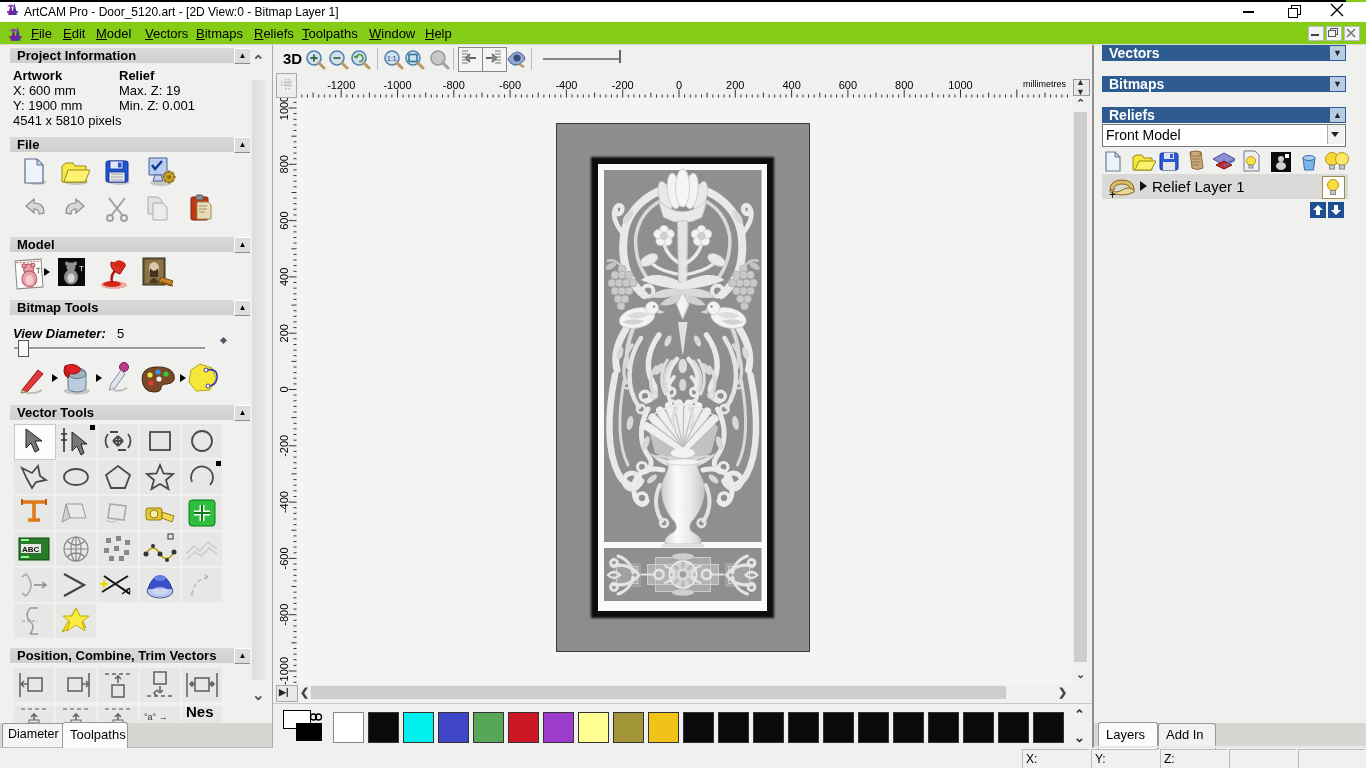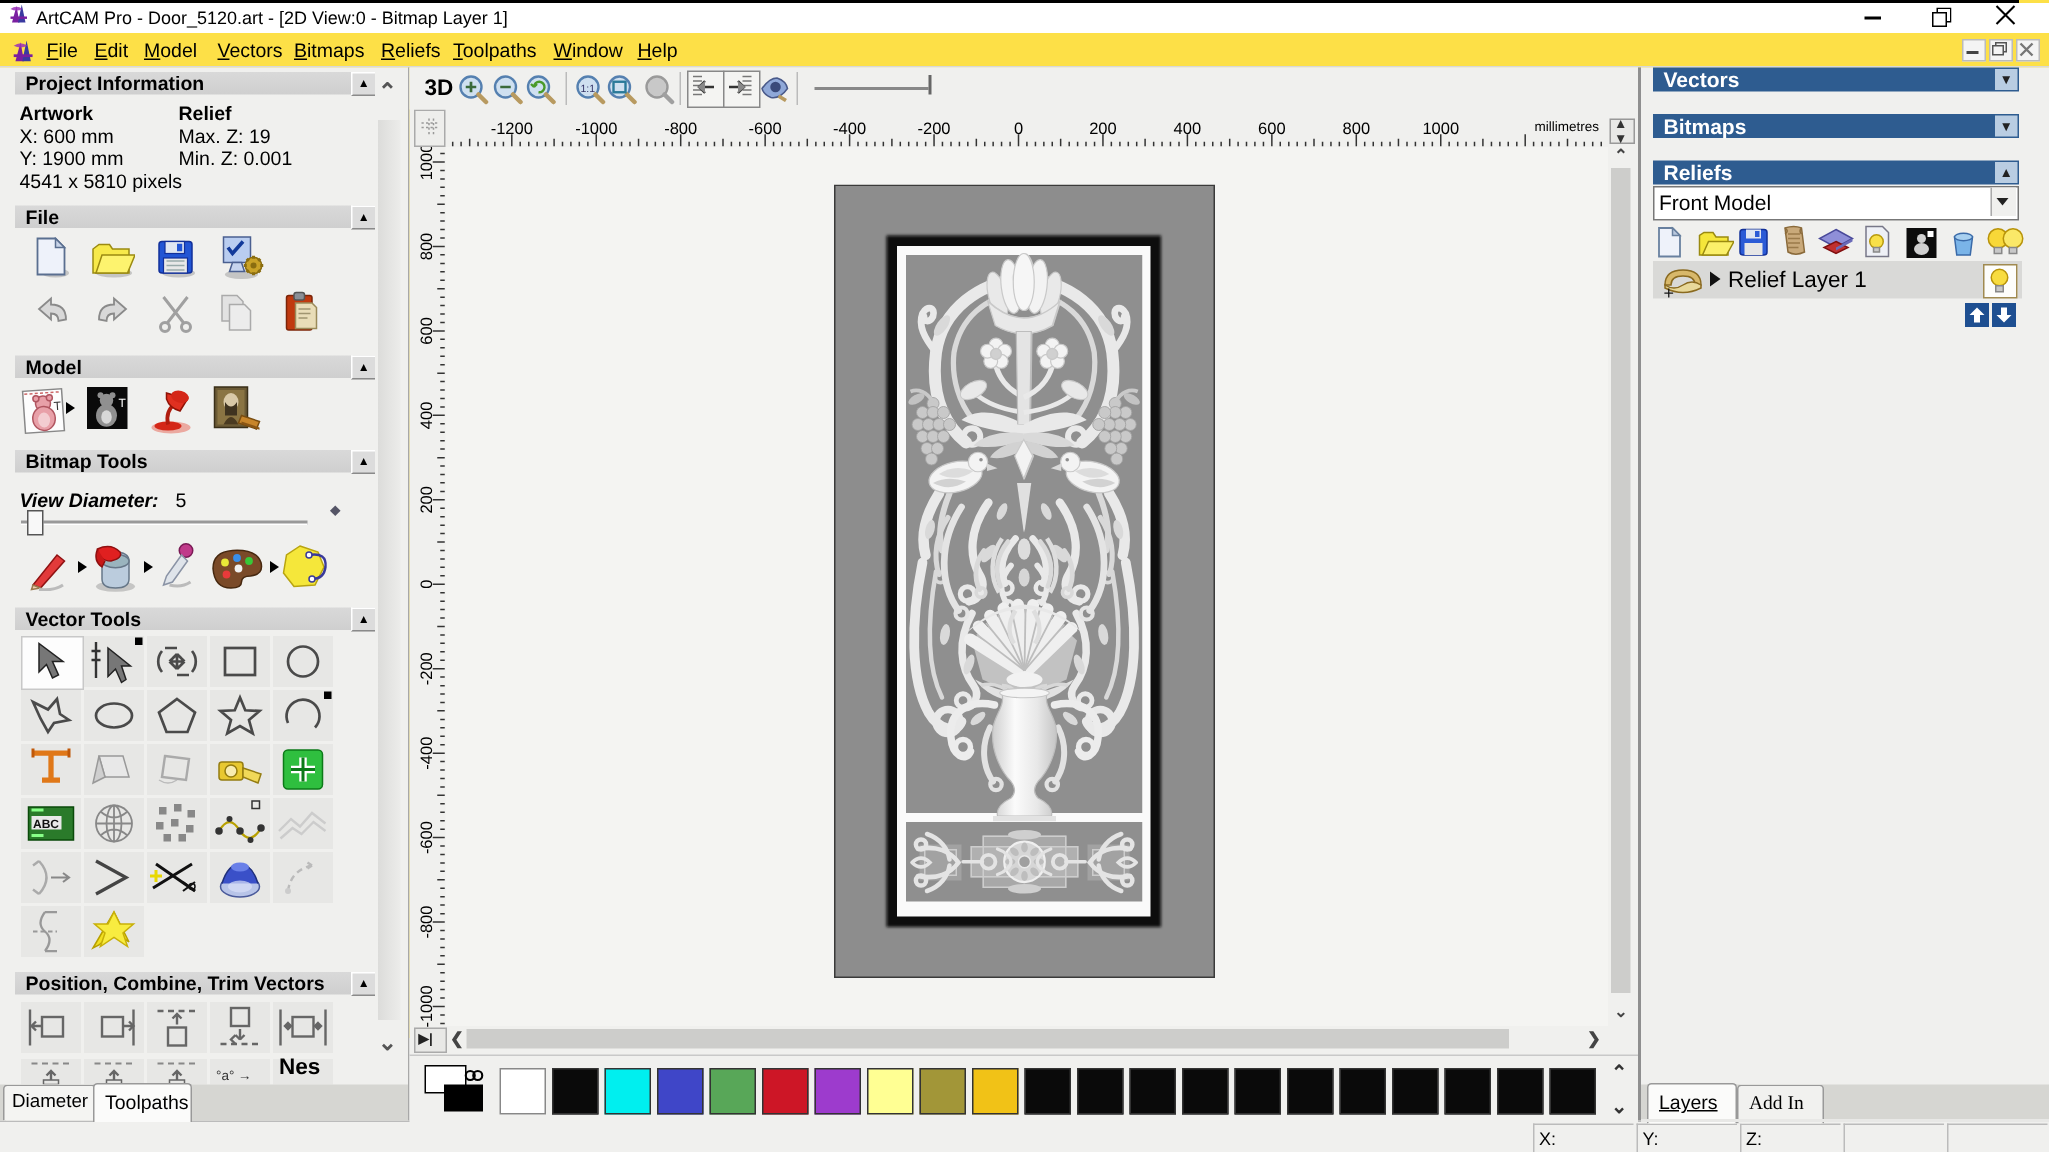--- a/index.html
+++ b/index.html
@@ -1,17 +1,17 @@
 <!DOCTYPE html>
 <html><head><meta charset="utf-8">
 <style>
 html,body{margin:0;padding:0;}
 body{width:1366px;height:768px;overflow:hidden;font-family:"Liberation Sans",sans-serif;background:#f0f0ee;}
 .abs{position:absolute;}
-#page{position:relative;width:1366px;height:692px;background:#fde047;}
+#page{position:relative;width:1366px;height:692px;background:#84cc16;}
 .hdr{background:linear-gradient(#d9d9d9,#cfcfcf);color:#000;font-weight:bold;font-size:13px;line-height:15px;padding-left:7px;}
 .hbtn{position:absolute;right:3px;top:0px;width:15px;height:14px;background:#dcdcdc;border:1px solid #8a8a8a;border-top-color:#fff;border-left-color:#fff;font-size:8px;text-align:center;line-height:13px;color:#000;}
 .bluehdr{background:#2e5c90;color:#fff;font-weight:bold;font-size:14px;line-height:16px;padding-left:7px;}
 .bluebtn{position:absolute;right:1px;top:1px;width:15px;height:14px;background:#b9cdE2;font-size:9px;text-align:center;line-height:14px;color:#222;}
 .txt{position:absolute;font-size:13px;color:#000;white-space:nowrap;}
 .chev{position:absolute;color:#555;font-weight:bold;}
 </style></head><body>
 <div id="page">
 <div class="abs" style="left:0;top:0;width:1346px;height:2px;background:#000;"></div>
 <div class="abs" style="left:0;top:2px;width:1366px;height:20px;background:#fff;"></div>
@@ -1046,22 +1046,22 @@
 <div class="abs" style="left:1328px;top:202px;width:16px;height:16px;background:#1e4f91;"></div>
 <svg class="abs" style="left:1310px;top:202px" width="16" height="16" viewBox="0 0 16 16">
       <path d="M8 3 L13 8 L10 8 L10 13 L6 13 L6 8 L3 8 Z" fill="#fff"></path>
     </svg>
 <svg class="abs" style="left:1328px;top:202px" width="16" height="16" viewBox="0 0 16 16">
       <path d="M8 13 L3 8 L6 8 L6 3 L10 3 L10 8 L13 8 Z" fill="#fff"></path>
     </svg>
 <div class="abs" style="left:1094px;top:723px;width:272px;height:25px;background:#d6d6d2;"></div>
 <div class="abs" style="left:1098px;top:722px;width:58px;height:26px;background:#fbfbfa;border:1px solid #999;border-bottom:none;border-radius:3px 3px 0 0;"></div>
 <div class="abs" style="left:1158px;top:723px;width:56px;height:25px;background:#f1f1ef;border:1px solid #999;border-bottom:none;border-radius:3px 3px 0 0;"></div>
-<div class="txt" style="left:1106px;top:727px;text-decoration:underline;">Layers</div>
-<div class="txt" style="left:1166px;top:727px;font-family:Liberation Serif, serif;">Add In</div>
+<div class="txt" style="left:1106px;top:727px;">Layers</div>
+<div class="txt" style="left:1166px;top:727px;">Add In</div>
 <div class="abs" style="left:1094px;top:746px;width:272px;height:2px;background:#e8e8e6;"></div>
 <div class="abs" style="left:273px;top:703px;width:819px;height:44px;background:#f0f0ee;border-top:1px solid #c8c8c8;"></div>
 <div class="abs" style="left:283px;top:710px;width:26px;height:17px;background:#fff;border:1.5px solid #000;"></div>
 <div class="abs" style="left:296px;top:723px;width:26px;height:18px;background:#000;"></div>
 <svg class="abs" style="left:309px;top:712px" width="14" height="10" viewBox="0 0 14 10">
       <circle cx="4.5" cy="5" r="3" fill="none" stroke="#000" stroke-width="1.4"></circle>
       <circle cx="9.5" cy="5" r="3" fill="none" stroke="#000" stroke-width="1.4"></circle>
     </svg>
 <div class="abs" style="left:333px;top:712px;width:29px;height:29px;background:#ffffff;border:1px solid #888;"></div>
 <div class="abs" style="left:368px;top:712px;width:29px;height:29px;background:#0a0a0a;border:1px solid #333;"></div>

